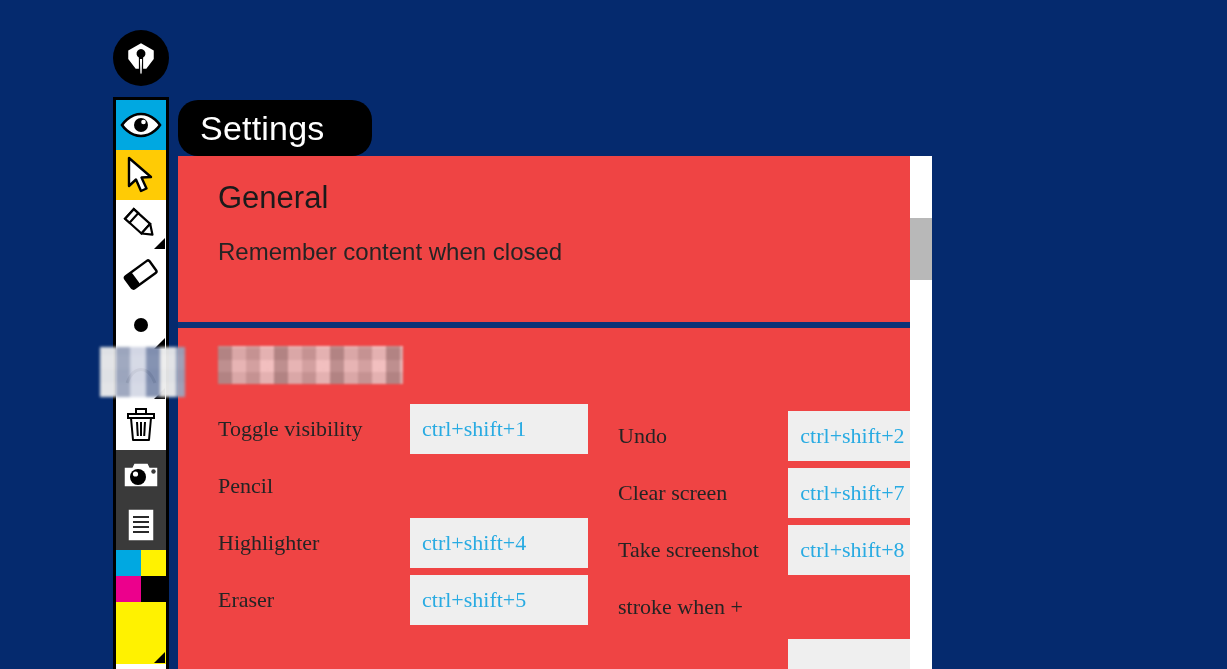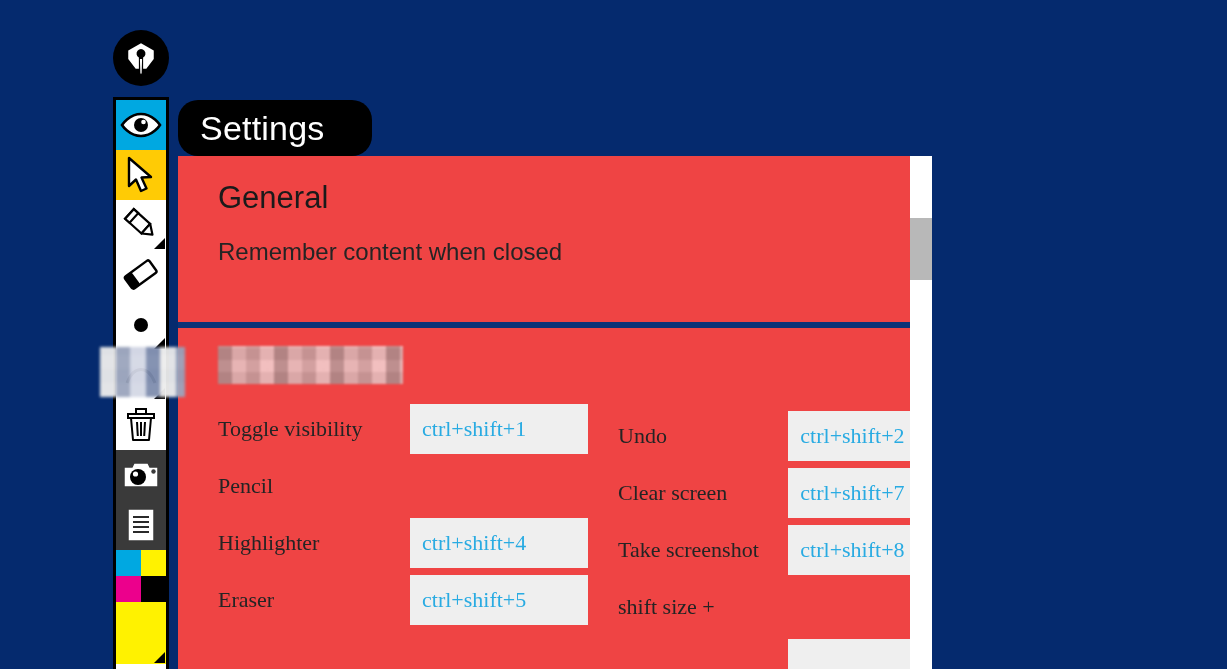--- a/index.html
+++ b/index.html
@@ -388,21 +388,21 @@
             <div class="sc-name">Clear screen</div>
             <div class="sc-input">ctrl+shift+7</div>
           </div>
 
           <div class="sc-row">
             <div class="sc-name">Take screenshot</div>
             <div class="sc-input">ctrl+shift+8</div>
           </div>
 
           <div class="sc-row">
-            <div class="sc-name">shift size +</div>
+            <div class="sc-name">stroke when +</div>
           </div>
 
           <div class="sc-row">
             <div class="sc-name"></div>
             <div class="sc-input"></div>
           </div>
 
         </div>
       </div>
     </div>

